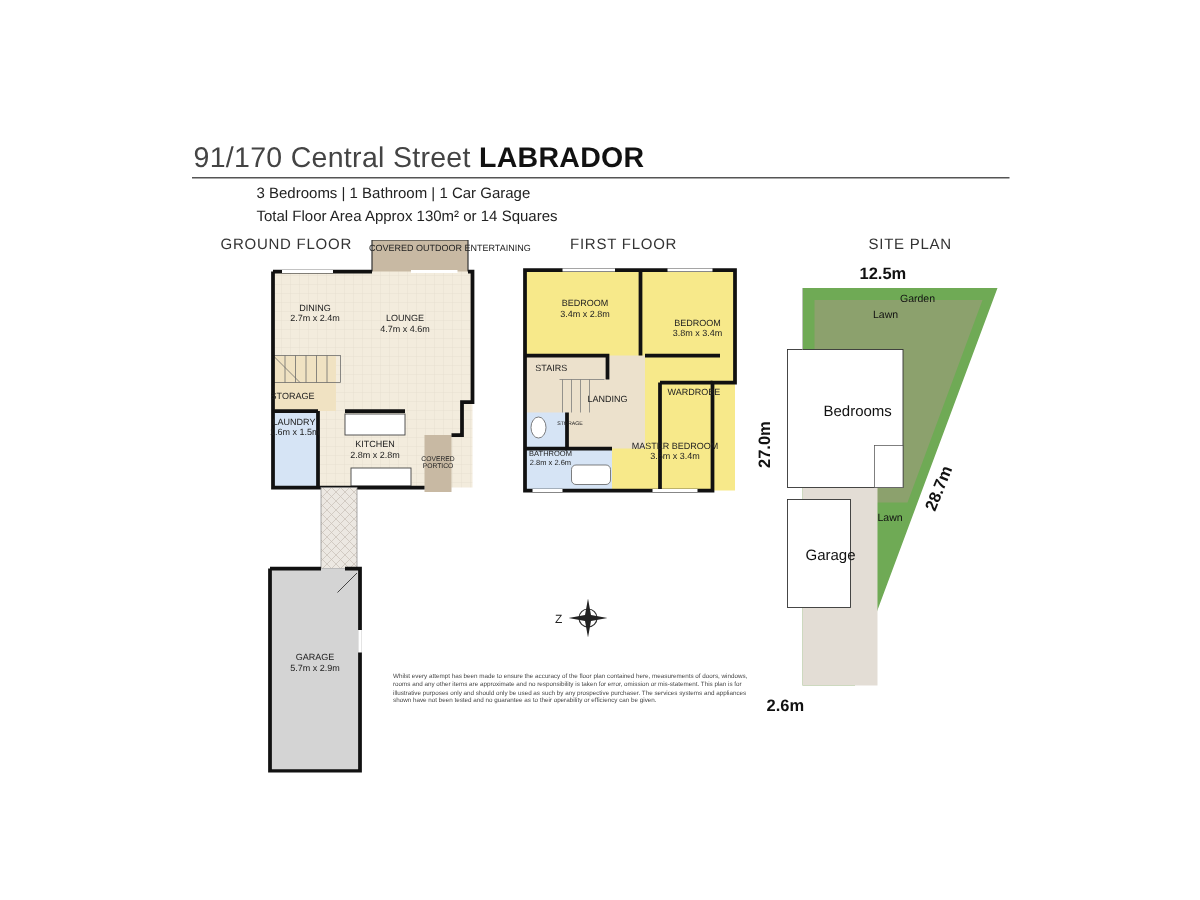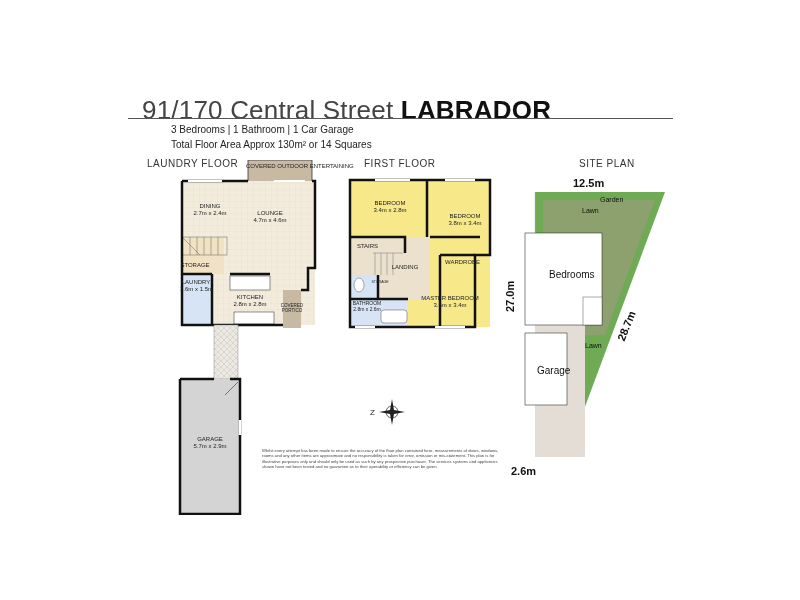--- a/index.html
+++ b/index.html
@@ -1,40 +1,40 @@
 <!DOCTYPE html>
 <html><head>
 <meta charset="utf-8">
 <style>
   * { box-sizing: border-box; margin: 0; padding: 0; }
   html, body { width: 800px; height: 600px; background: #ffffff; overflow: hidden; }
   body { position: relative; font-family: "Liberation Sans", "DejaVu Sans", sans-serif; color: #222; }
   .abs { position: absolute; }
-  .title { left: 142px; top: 95px; font-size: 26px; color: #444; font-weight: normal; letter-spacing: 0.2px; white-space: nowrap; }
+  .title { left: 129px; top: 95px; font-size: 19px; color: #444; font-weight: normal; letter-spacing: 0.2px; white-space: nowrap; }
   .title b { color: #111; font-weight: bold; }
   .title-rule { left: 128px; top: 118px; width: 545px; height: 1px; background: #555; }
   .sub { left: 132px; font-size: 10px; color: #222; white-space: nowrap; margin-left: 39px; }
   .sec-label { font-size: 10px; color: #333; letter-spacing: 0.5px; white-space: nowrap; }
   .room-lbl { font-size: 6px; text-align: center; color: #222; line-height: 1.2; white-space: nowrap; }
   .disclaimer { left: 262px; top: 448px; width: 238px; font-size: 4.2px; line-height: 1.25; color: #444; }
   .site-txt { font-size: 10px; color: #111; }
 </style>
 </head>
 <body>
 
 <div class="abs title">
   <span>91/170 Central Street</span>
   <b>LABRADOR</b>
 </div>
 <div class="abs title-rule"></div>
 <div class="abs sub" style="top:124px">3 Bedrooms | 1 Bathroom | 1 Car Garage</div>
 <div class="abs sub" style="top:139px">Total Floor Area Approx 130m² or 14 Squares</div>
 
-<div class="abs sec-label" style="left:147px;top:158px">LAUNDRY FLOOR</div>
-<div class="abs sec-label" style="left:364px;top:158px">FIRST FLOOR</div>
+<div class="abs sec-label" style="left:147px;top:158px">GROUND FLOOR</div>
+<div class="abs sec-label" style="left:380px;top:158px">FIRST FLOOR</div>
 <div class="abs sec-label" style="left:579px;top:158px">SITE PLAN</div>
 
 <svg class="abs" style="left:170px;top:160px" width="150" height="355" viewBox="0 0 150 355">
   <defs>
     <pattern id="tile" width="6" height="6" patternUnits="userSpaceOnUse">
       <rect width="6" height="6" fill="#f3ecdd"></rect>
       <path d="M6 0 V6 M0 6 H6" stroke="#e4dccb" stroke-width="0.5"></path>
     </pattern>
     <pattern id="pave" width="6" height="6" patternUnits="userSpaceOnUse">
       <rect width="6" height="6" fill="#ece8e2"></rect>

